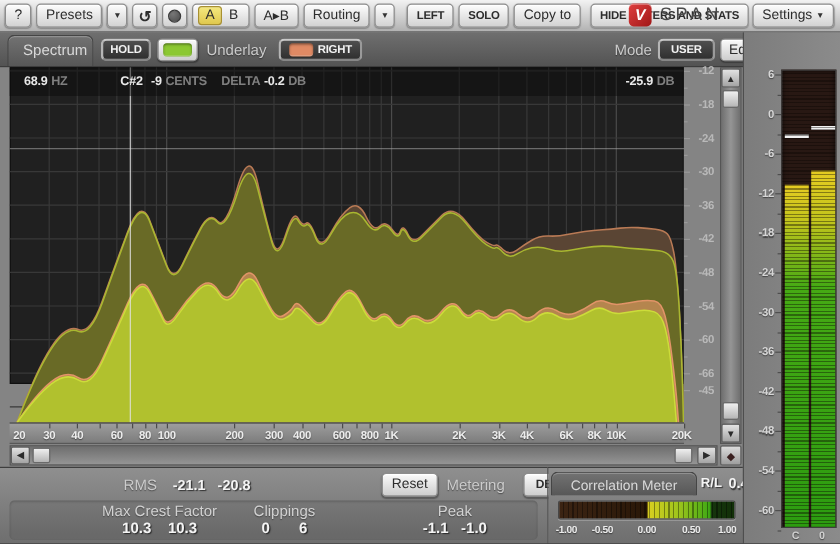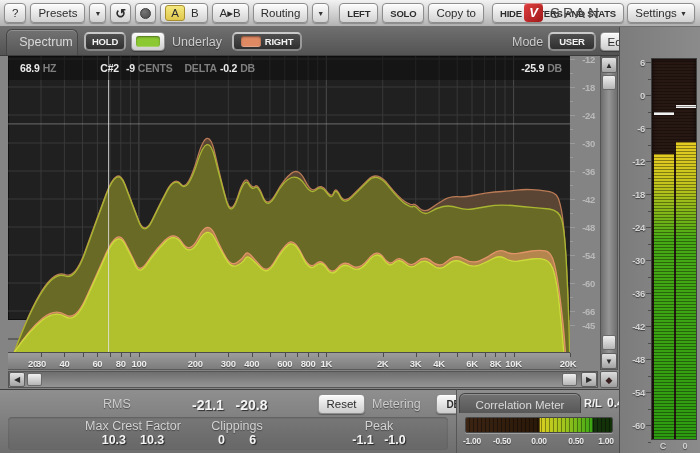--- a/index.html
+++ b/index.html
@@ -293,21 +293,21 @@
       <div class="ftick" style="left: 374.667px;"></div>
       <div class="ftick" style="left: 407.654px;"></div>
       <div class="ftick" style="left: 431.06px;"></div>
       <div class="ftick" style="left: 449.214px;"></div>
       <div class="ftick" style="left: 464.047px;"></div>
       <div class="ftick" style="left: 476.589px;"></div>
       <div class="ftick" style="left: 487.453px;"></div>
       <div class="ftick" style="left: 497.035px;"></div>
       <div class="ftick" style="left: 505.607px;"></div>
       <div class="ftick" style="left: 562px;"></div>
-      <div class="flab" style="left: 8px; margin-left: 17px;">20</div>
+      <div class="flab" style="left: 8px;">20</div>
       <div class="flab" style="left: 32.9878px;">30</div>
       <div class="flab" style="left: 56.393px;">40</div>
       <div class="flab" style="left: 89.3807px;">60</div>
       <div class="flab" style="left: 112.786px;">80</div>
       <div class="flab" style="left: 130.94px;">100</div>
       <div class="flab" style="left: 187.333px;">200</div>
       <div class="flab" style="left: 220.321px;">300</div>
       <div class="flab" style="left: 243.726px;">400</div>
       <div class="flab" style="left: 276.714px;">600</div>
       <div class="flab" style="left: 300.119px;">800</div>
@@ -330,21 +330,21 @@
   <div class="hscroll">
     <div class="sbtn" style="left:0;top:0;width:16px;height:15px;">◀</div>
     <div class="sthumb" style="left:18px;top:1px;width:15px;height:13px;"></div>
     <div class="sthumb" style="left:553px;top:1px;width:15px;height:13px;"></div>
     <div class="sbtn" style="right:0;top:0;width:16px;height:15px;">▶</div>
   </div>
   <div class="cornerbtn">◆</div>
 
   <div class="stats">
     <div class="rowlabel" style="left:103px;top:7px;">RMS</div>
-    <div class="val" style="position:absolute;left:144px;top:7px;font-size:14px;margin-left:48px;">-21.1   -20.8</div>
+    <div class="val" style="position:absolute;left:144px;top:7px;font-size:12px;">-21.1   -20.8</div>
     <div class="lbtn" style="left:318px;top:4px;width:47px;height:20px;font-size:11.5px;">Reset</div>
     <div class="rowlabel" style="left:372px;top:7px;">Metering</div>
     <div class="lbtn" style="left:436px;top:4px;width:48px;height:20px;font-size:10px;font-weight:bold;">DBFS</div>
     <div class="statsrow2">
       <div class="statgroup" style="left:125px;top:2px;">
         <div class="glabel">Max Crest Factor</div>
         <div class="val">10.3    10.3</div>
       </div>
       <div class="statgroup" style="left:229px;top:2px;">
         <div class="glabel">Clippings</div>

